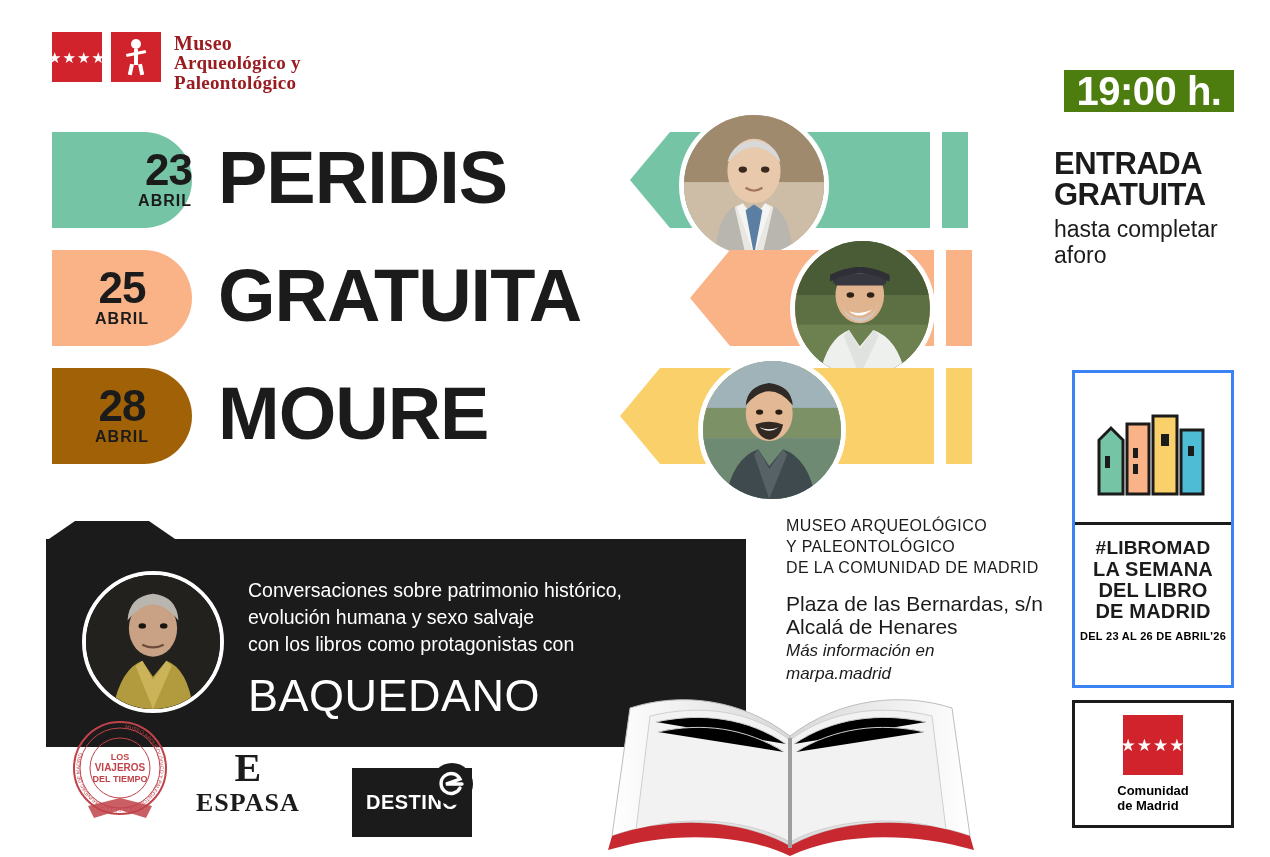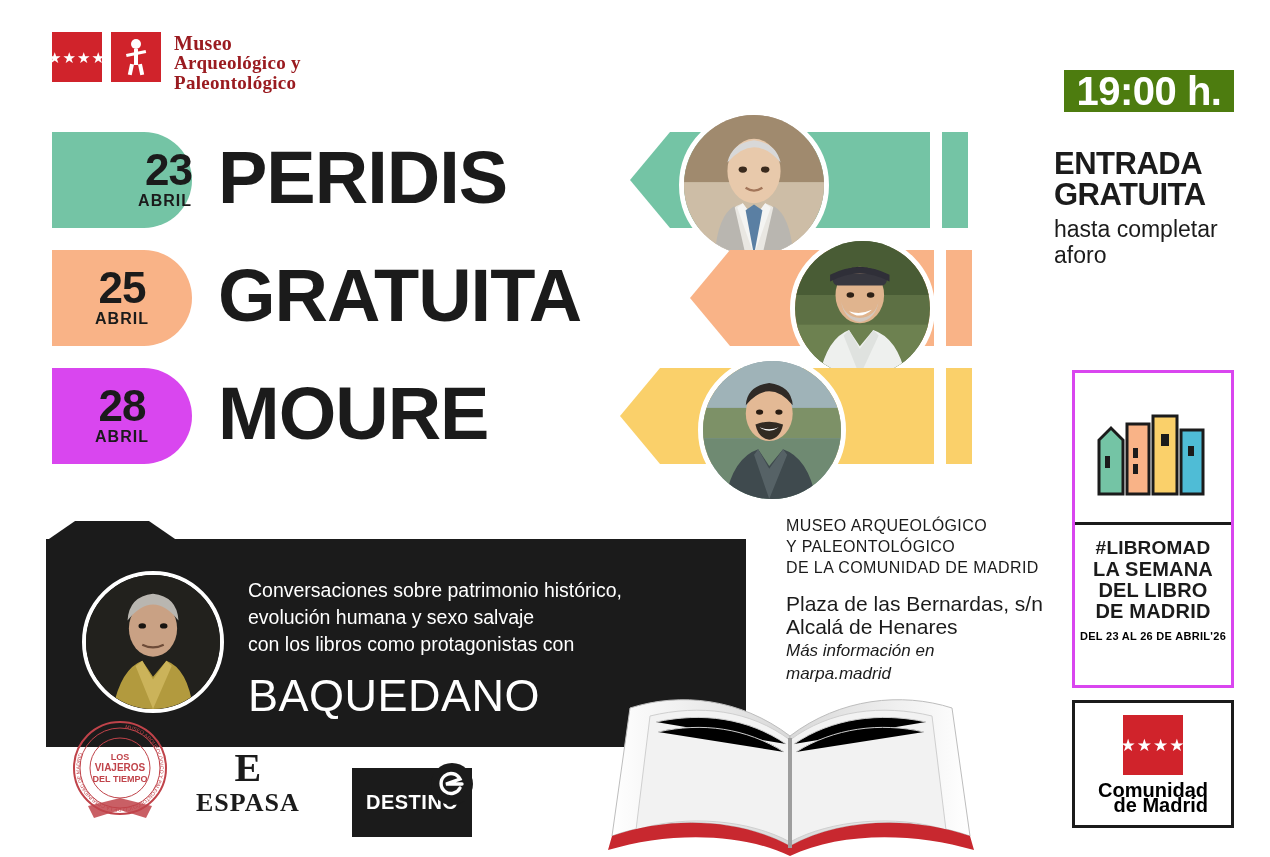--- a/index.html
+++ b/index.html
@@ -57,37 +57,37 @@
     position: absolute; right: 36px; top: 70px; width: 170px; height: 42px;
     background: #4d7c0f; color: #fff; display: flex; align-items: center; justify-content: center;
     font-size: 40px; font-weight: bold; letter-spacing: -.5px;
   }
   .entrada { position: absolute; right: 36px; top: 148px; width: 180px; color: #1b1b1b; }
   .entrada .big { font-size: 31px; font-weight: bold; line-height: 31px; letter-spacing: -.5px; }
   .entrada .small { font-size: 23px; line-height: 26px; margin-top: 6px; }
 
   .libromad {
     position: absolute; right: 36px; top: 370px; width: 162px; height: 318px;
-    border: 3px solid #d946ef; background: #fff;
+    border: 3px solid #3b82f6; background: #fff;
     display: flex; flex-direction: column; align-items: center;
   }
   .libromad .art { height: 152px; width: 100%; border-bottom: 3px solid #1b1b1b; display:flex; align-items:center; justify-content:center;}
   .libromad .txt { text-align: center; padding-top: 12px; }
   .libromad .hash { font-size: 19px; font-weight: bold; color: #1b1b1b; letter-spacing: .2px; }
   .libromad .l { font-size: 20px; font-weight: bold; color: #1b1b1b; line-height: 21px; letter-spacing: .2px;}
   .libromad .dates { font-size: 11px; font-weight: bold; margin-top: 8px; letter-spacing: .3px; }
 
   .cm-box {
     position: absolute; right: 36px; top: 700px; width: 162px; height: 128px;
     border: 3px solid #1b1b1b; background: #fff;
     display: flex; flex-direction: column; align-items: center; justify-content: center; gap: 8px;
   }
   .cm-box .sq { width: 60px; height: 60px; background: #d0232b; display:flex; align-items:center; justify-content:center; }
   .cm-box .sq .stars { color:#fff; font-size: 17px; letter-spacing: 1px; }
-  .cm-box .cap { font-size: 20px; font-weight: bold; text-align: right; line-height: 15px; }
+  .cm-box .cap { font-size: 13px; font-weight: bold; text-align: left; line-height: 15px; }
 
   
   .black-panel {
     position: absolute; left: 46px; top: 502px; width: 700px; height: 208px;
     background: #1b1b1b;
     margin-top: 37px;
   }
   .black-panel .notch {
     position: absolute; left: 0; top: -18px; width: 132px; height: 20px; background: #1b1b1b;
     clip-path: polygon(0 100%, 22% 0, 78% 0, 100% 100%);
@@ -204,21 +204,21 @@
           <path d="M40 66 L48 80 L58 66 L62 70 L48 100 L36 70 Z" fill="#dfe2df"></path>
         </svg>
       </div>
     </div>
 
     <div class="row">
       <svg class="banner" style="left:620px; width:430px;" viewBox="0 0 430 96" preserveAspectRatio="none">
         <polygon points="40,0 314,0 314,96 40,96 0,48" fill="#fad06a"></polygon>
         <rect x="326" y="0" width="26" height="96" fill="#fad06a"></rect>
       </svg>
-      <div class="date-badge" style="background:#d946ef;">
+      <div class="date-badge" style="background:#a16207;">
         <span class="day">28</span>
         <span class="month">ABRIL</span>
       </div>
       <div class="speaker-name">MOURE</div>
       <div class="portrait" style="left:698px; top:-12px; width:148px; height:148px;">
         <svg class="inner" viewBox="0 0 100 100" preserveAspectRatio="xMidYMid slice" aria-hidden="true">
           <rect width="100" height="100" fill="#8aa0a8"></rect>
           <rect x="0" y="0" width="100" height="34" fill="#9fb3b8"></rect>
           <rect x="0" y="34" width="100" height="22" fill="#7d9167"></rect>
           <rect x="0" y="56" width="100" height="44" fill="#6f8a72"></rect>

